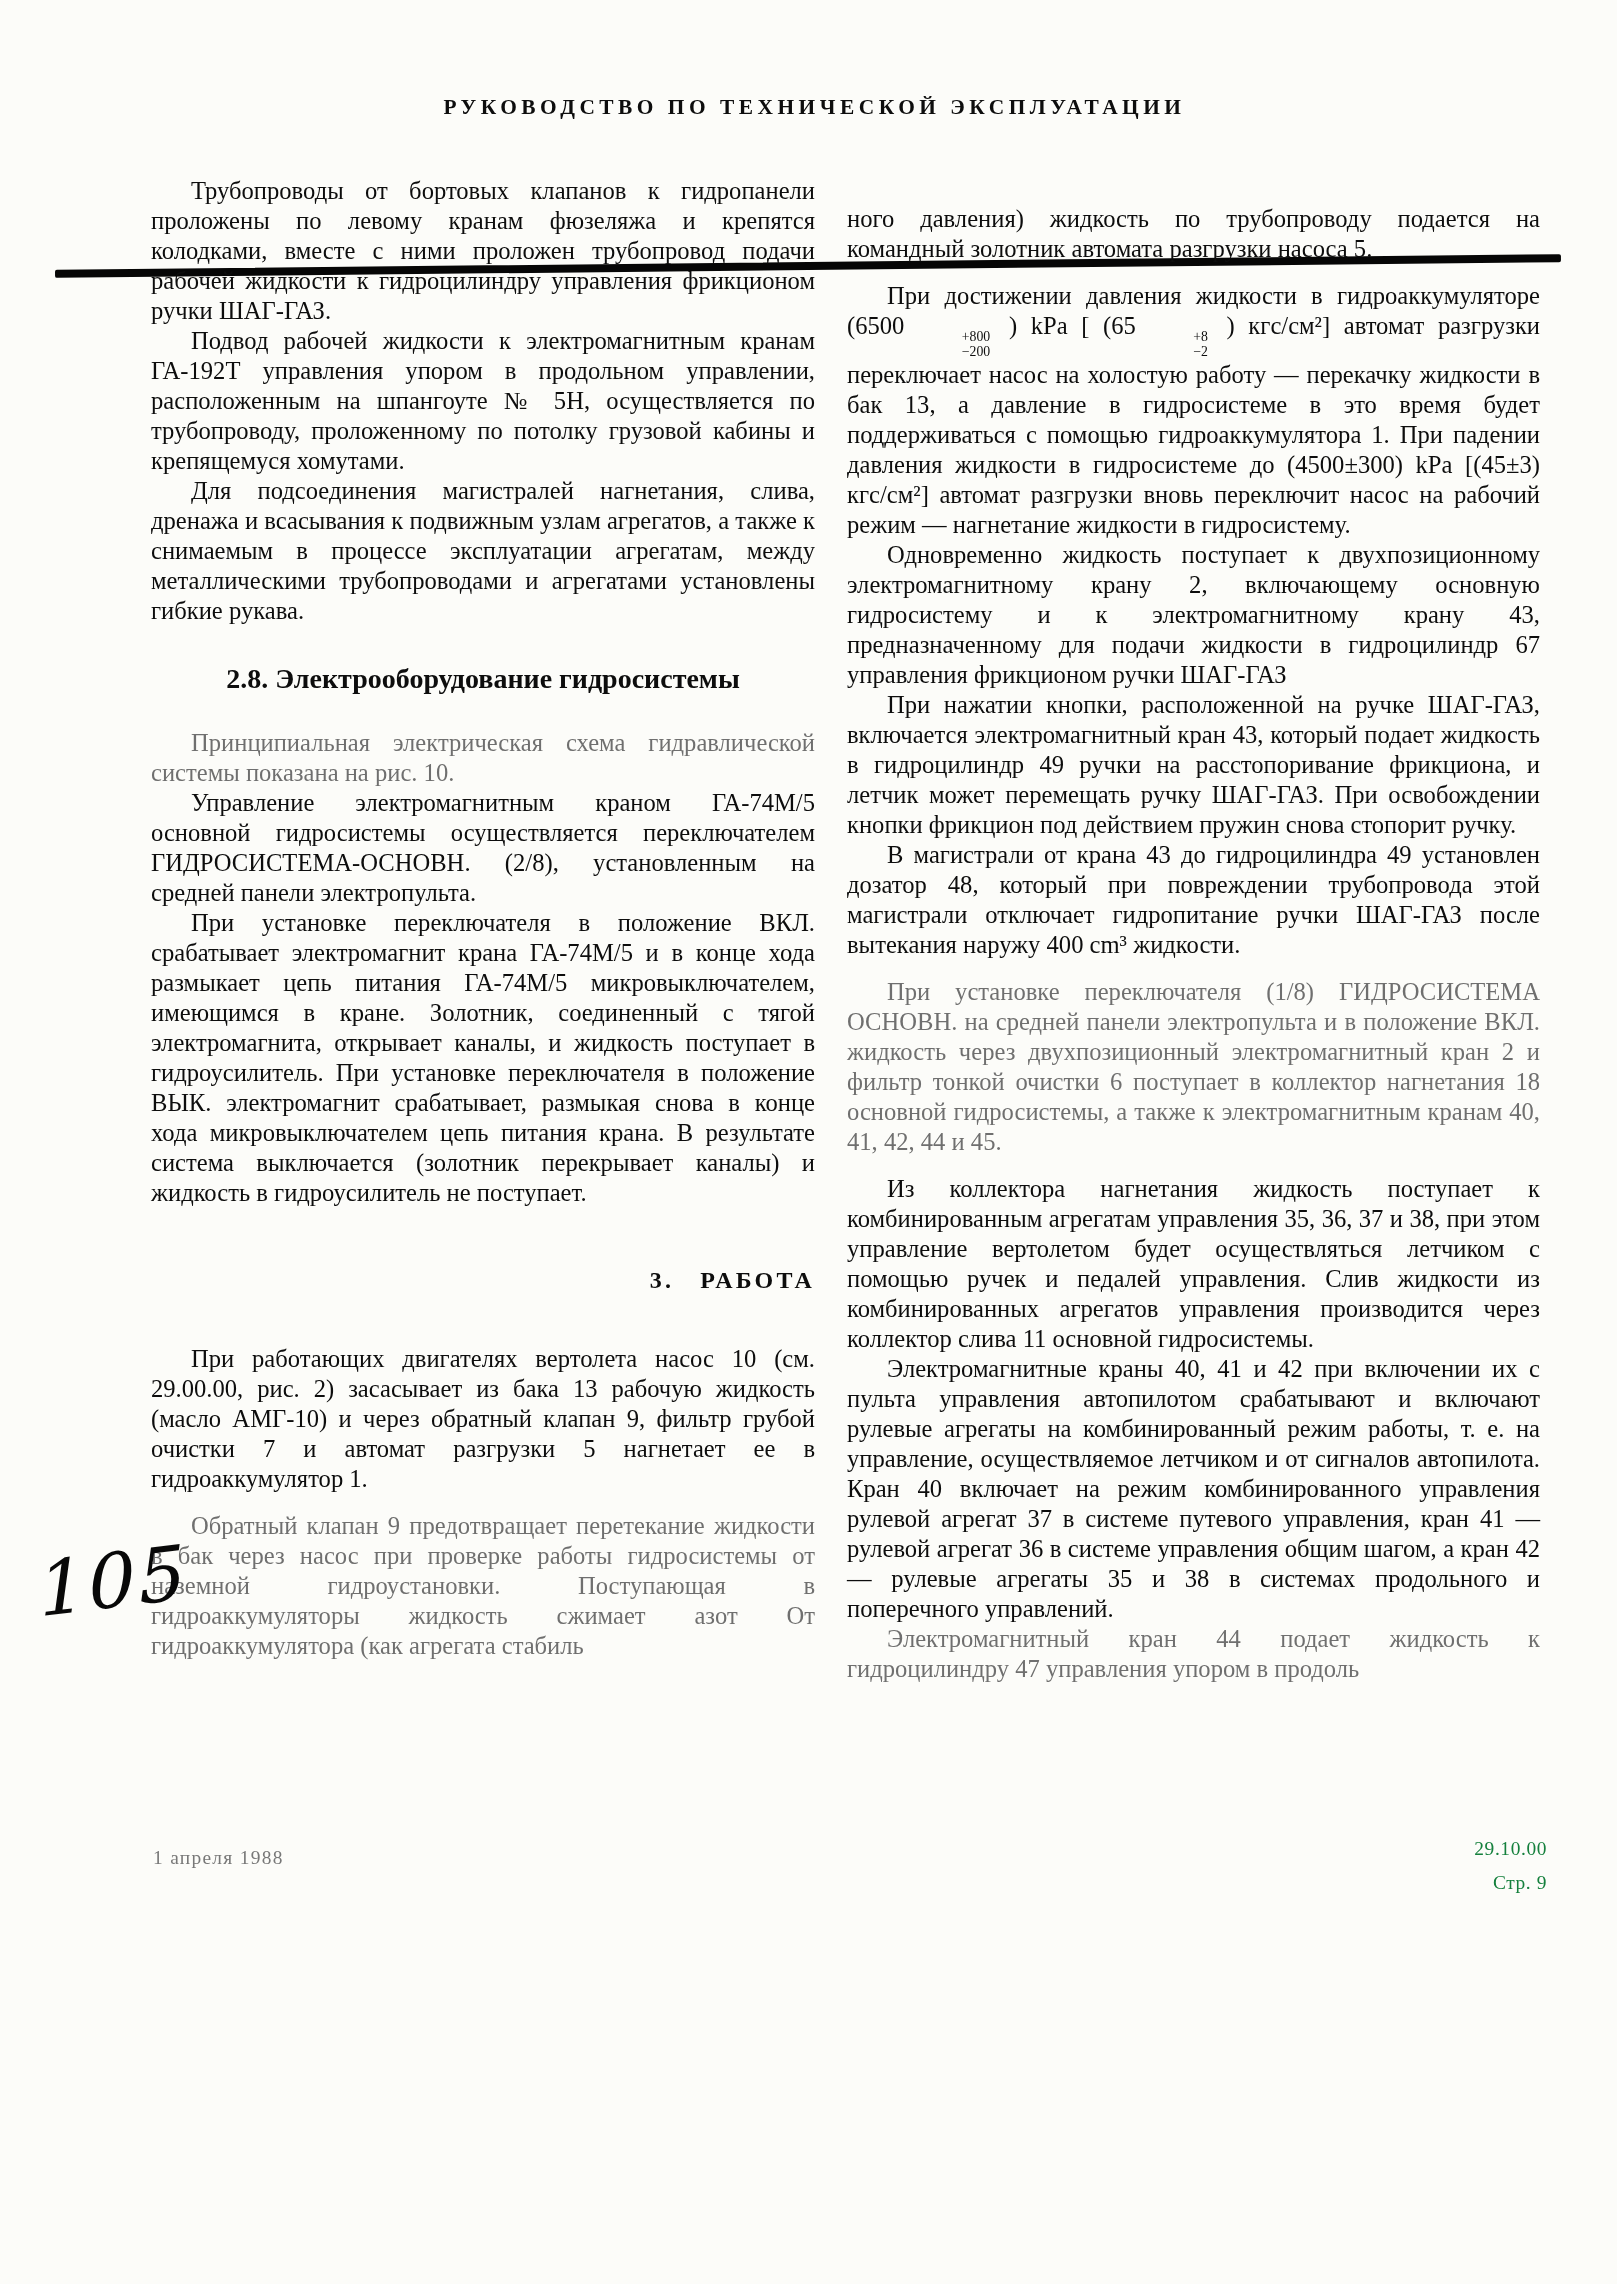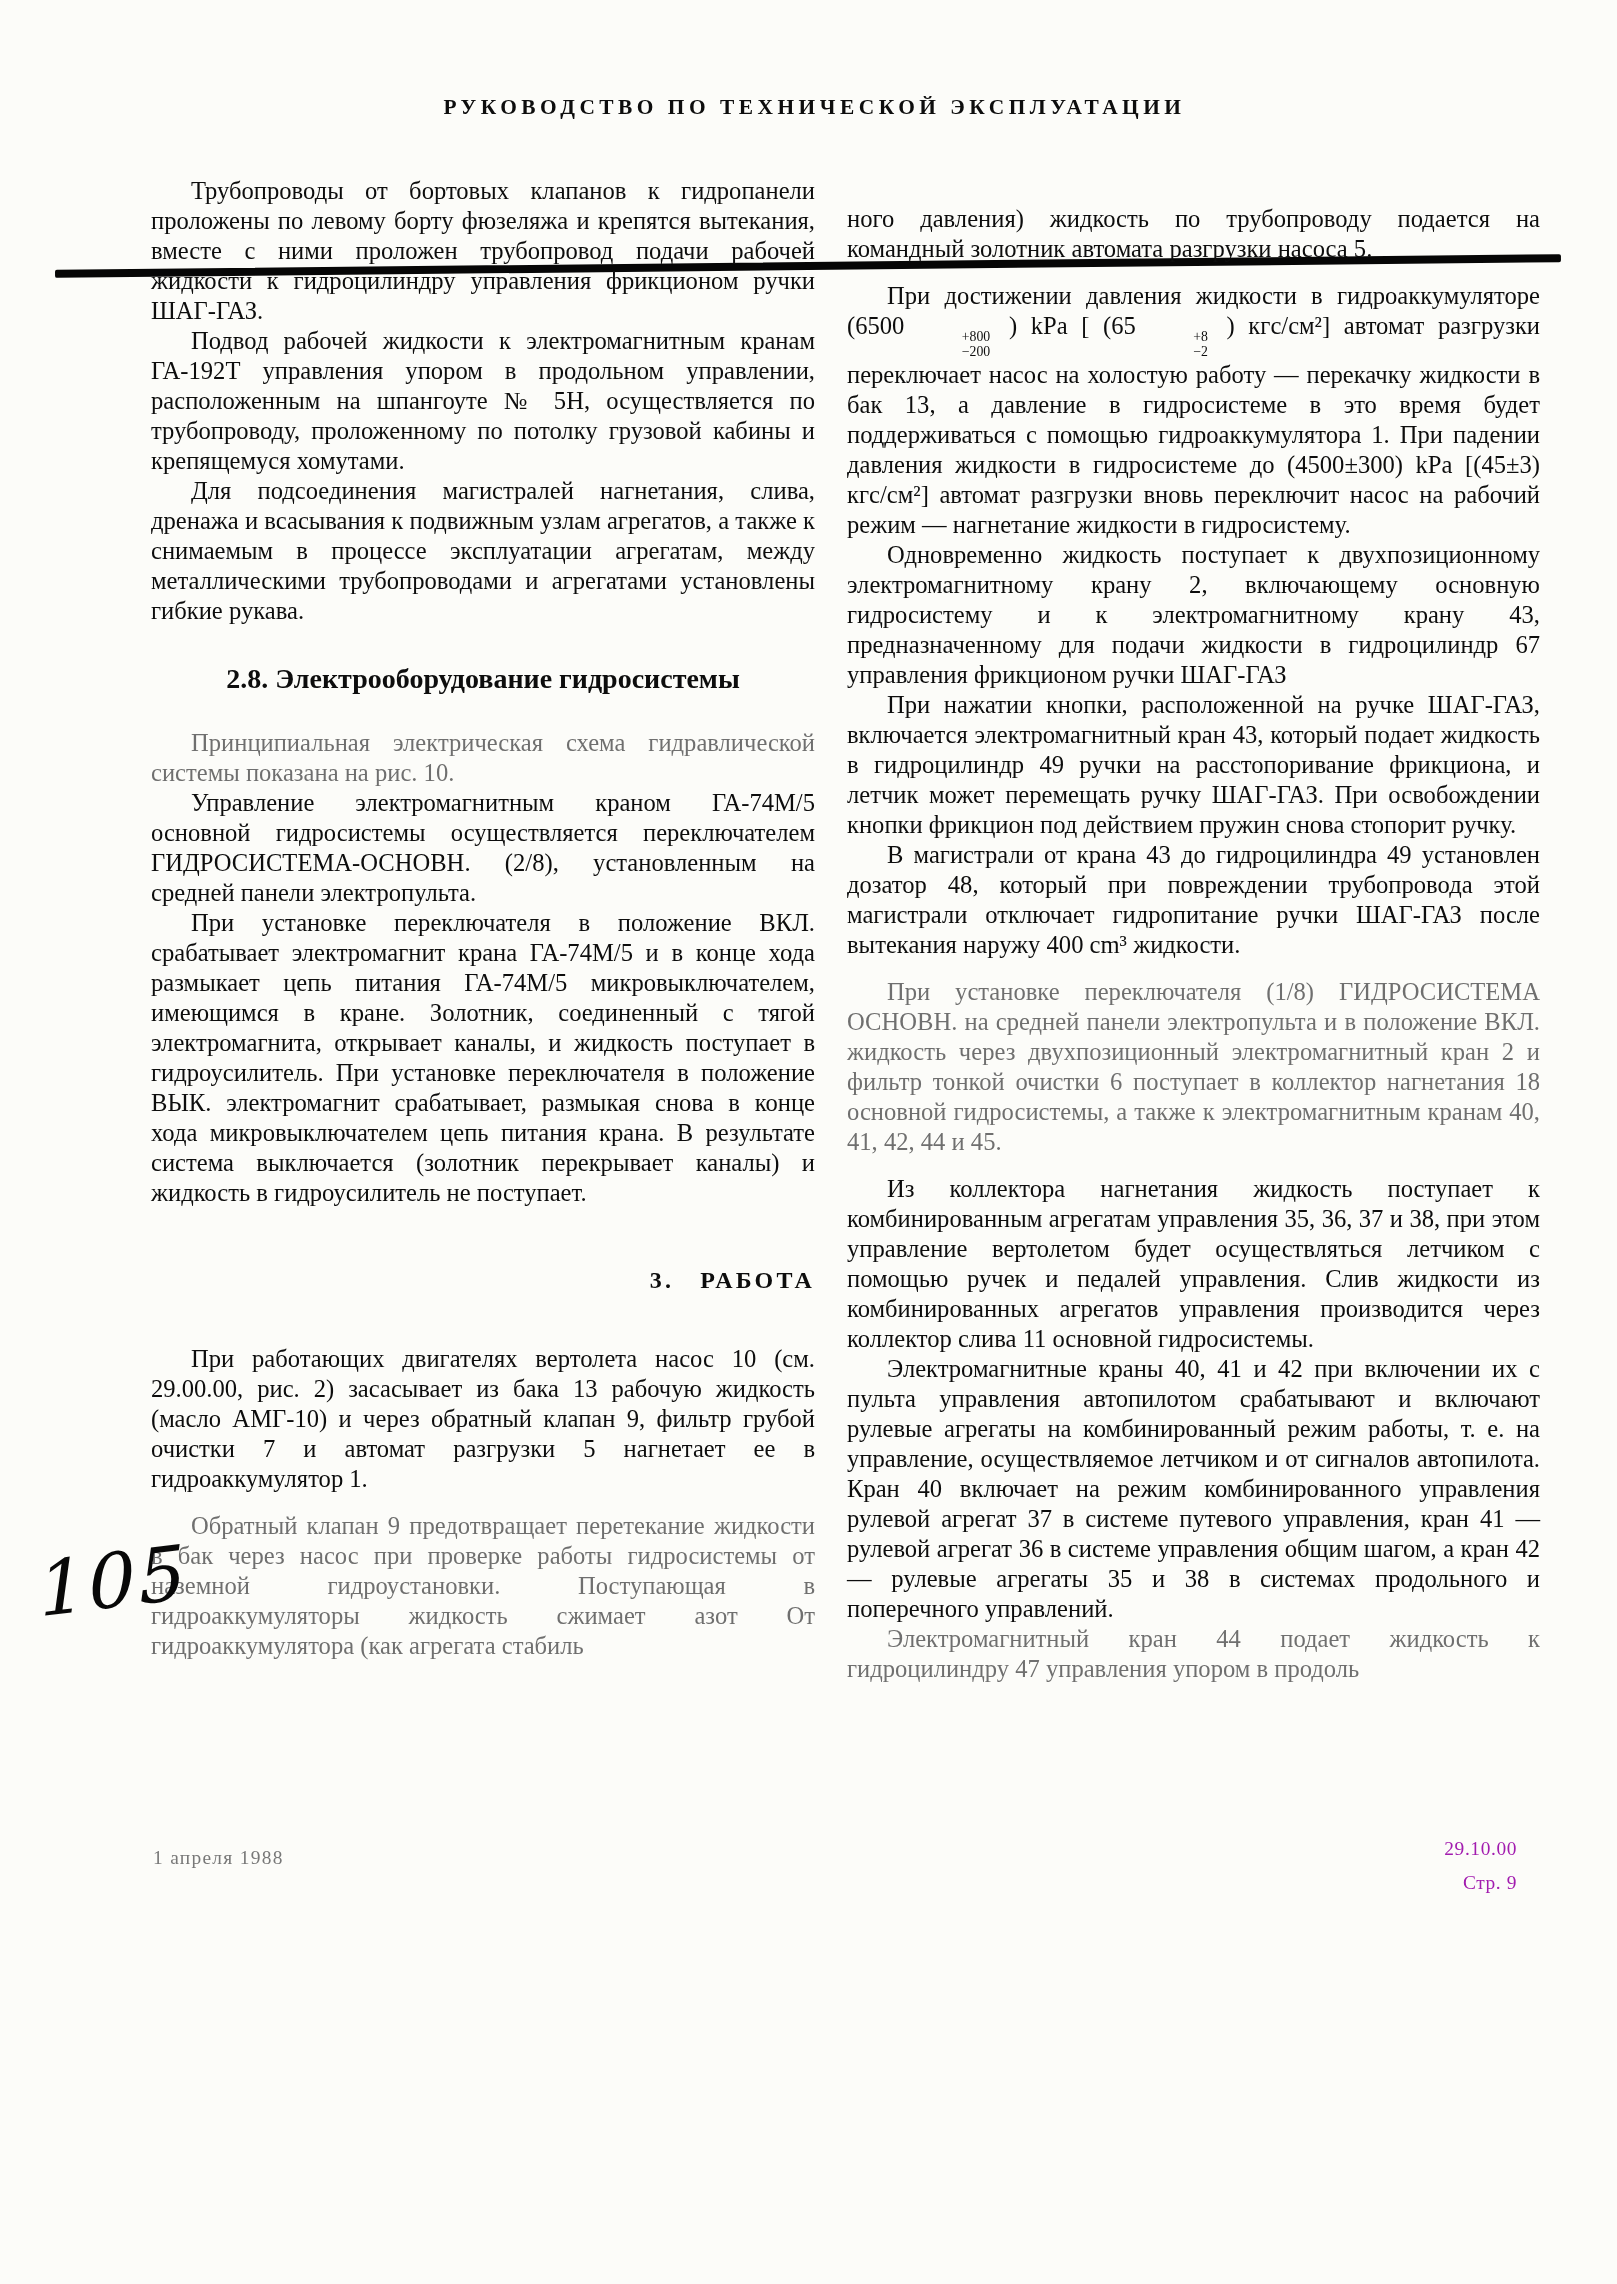--- a/index.html
+++ b/index.html
@@ -34,35 +34,35 @@
   .margin-note{
     position:absolute;left:38px;top:1537px;font-size:75px;font-style:italic;
     font-family:"DejaVu Serif",serif;transform:rotate(-7deg) skewX(-4deg);
     letter-spacing:2.6px;color:#080808;
   }
   .footer-date{
     position:absolute;left:153px;top:1847px;font-size:19.4px;color:#787878;
     letter-spacing:1.3px;
   }
   .footer-right{
-    position:absolute;right:112px;top:1832px;text-align:right;font-size:19.4px;
-    color:#a21caf;line-height:1.75;letter-spacing:0.6px;
+    position:absolute;right:82px;top:1832px;text-align:right;font-size:19.4px;
+    color:#15803d;line-height:1.75;letter-spacing:0.6px;
   }
 </style>
 </head>
 <body>
 
 <div class="page">
 
   <div class="header-title">РУКОВОДСТВО ПО ТЕХНИЧЕСКОЙ ЭКСПЛУАТАЦИИ</div>
 
   <div class="header-rule"></div>
 
   <div class="col col-left">
-      <p class="para">Трубопроводы от бортовых клапанов к гидропанели проложены по левому борту фюзеляжа и крепятся вытекания, вместе с ними проложен трубопровод подачи рабочей жидкости к гидроцилиндру управления фрикционом ручки ШАГ-ГАЗ.</p>
+      <p class="para">Трубопроводы от бортовых клапанов к гидропанели проложены по левому кранам фюзеляжа и крепятся колодками, вместе с ними проложен трубопровод подачи рабочей жидкости к гидроцилиндру управления фрикционом ручки ШАГ-ГАЗ.</p>
       <p class="para">Подвод рабочей жидкости к электромагнитным кранам ГА-192Т управления упором в продольном управлении, расположенным на шпангоуте № 5Н, осуществляется по трубопроводу, проложенному по потолку грузовой кабины и крепящемуся хомутами.</p>
       <p class="para">Для подсоединения магистралей нагнетания, слива, дренажа и всасывания к подвижным узлам агрегатов, а также к снимаемым в процессе эксплуатации агрегатам, между металлическими трубопроводами и агрегатами установлены гибкие рукава.</p>
       <div class="heading sub">2.8. Электрооборудование гидросистемы</div>
       <p class="para faded">Принципиальная электрическая схема гидравлической системы показана на рис. 10.</p>
       <p class="para">Управление электромагнитным краном ГА-74М/5 основной гидросистемы осуществляется переключателем ГИДРОСИСТЕМА-ОСНОВН. (2/8), установленным на средней панели электропульта.</p>
       <p class="para">При установке переключателя в положение ВКЛ. срабатывает электромагнит крана ГА-74М/5 и в конце хода размыкает цепь питания ГА-74М/5 микровыключателем, имеющимся в кране. Золотник, соединенный с тягой электромагнита, открывает каналы, и жидкость поступает в гидроусилитель. При установке переключателя в положение ВЫК. электромагнит срабатывает, размыкая снова в конце хода микровыключателем цепь питания крана. В результате система выключается (золотник перекрывает каналы) и жидкость в гидроусилитель не поступает.</p>
       <div class="heading main">3. РАБОТА</div>
       <p class="para">При работающих двигателях вертолета насос 10 (см. 29.00.00, рис. 2) засасывает из бака 13 рабочую жидкость (масло АМГ-10) и через обратный клапан 9, фильтр грубой очистки 7 и автомат разгрузки 5 нагнетает ее в гидроаккумулятор 1.</p>
       <p class="para gap faded">Обратный клапан 9 предотвращает перетекание жидкости в бак через насос при проверке работы гидросистемы от наземной гидроустановки. Поступающая в гидроаккумуляторы жидкость сжимает азот От гидроаккумулятора (как агрегата стабиль</p>
     </div>

